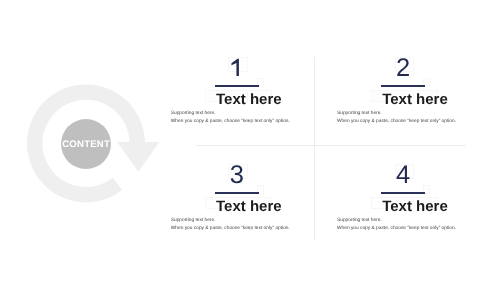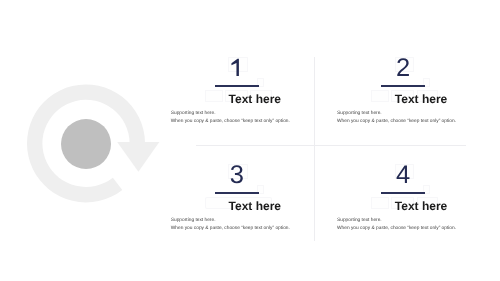--- a/index.html
+++ b/index.html
@@ -20,22 +20,22 @@
   
   .vdiv{position:absolute;left:314px;top:57px;width:1px;height:184px;background:#ededf0;}
   .hdiv{position:absolute;left:196px;top:145px;width:270px;height:1px;background:#ededf0;}
 
   
   .quad{position:absolute;width:180px;height:80px;}
   .num{position:absolute;left:0;width:180px;text-align:center;top:-1px;
        font-size:25.5px;line-height:25.5px;color:#232a52;font-weight:normal;z-index:2;}
   .rule{position:absolute;left:68.3px;top:27.85px;width:43.5px;height:1.85px;
        background:#2b3158;z-index:2;}
-  .title{position:absolute;left:18px;width:180px;text-align:center;top:37.9px;
-       font-size:12px;font-weight:bold;color:#1c1c1c;line-height:9.8px;z-index:2;}
+  .title{position:absolute;left:12px;width:180px;text-align:center;top:37.9px;
+       font-size:15px;font-weight:bold;color:#1c1c1c;line-height:9.8px;z-index:2;}
   .num-glyph{position:absolute;left:0;top:0;width:180px;height:26px;z-index:2;overflow:visible;}
   .num.is-glyph{color:transparent;}
   .sup{position:absolute;left:24px;font-size:4.82px;color:#3f3f3f;line-height:4.82px;
        white-space:nowrap;z-index:2;}
   .sup1{top:55.2px;}
   .sup2{top:63.4px;}
 
   
   .ph{position:absolute;background:#fefefe;border:0.7px solid #f7f7f9;z-index:0;
       box-sizing:border-box;border-radius:0.6px;}
@@ -51,20 +51,23 @@
 
 <div class="slide">
 
   <div class="cycle-wrap">
     <svg width="200" height="281" viewBox="0 0 200 281">
       <path fill="#efefef" d="M 144.99 142.37 A 59.0 59.0 0 1 0 122.32 189.89 L 112.84 177.76 A 43.6 43.6 0 1 1 129.59 142.64 Z"></path>
       <path fill="#efefef" d="M 117.2 141.9 L 159.3 141.9 L 138.4 171.8 Z"></path>
     </svg>
   </div>
   <div class="content-circle"></div>
+  <div class="content-label">
+    <span>CONTENT</span>
+  </div>
 
   <div class="vdiv"></div>
   <div class="hdiv"></div>
 
   <div class="quad" style="left:146.8px;top:57px;">
     <div class="ph ph-num"></div>
     <div class="ph ph-rule"></div>
     <div class="ph ph-t1"></div>
     <div class="ph ph-t2"></div>
     <div class="ph ph-t3"></div>

